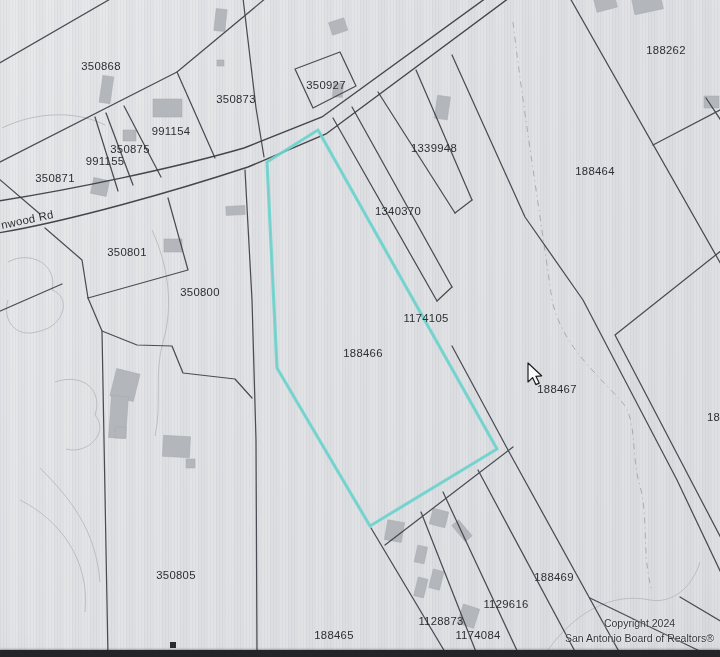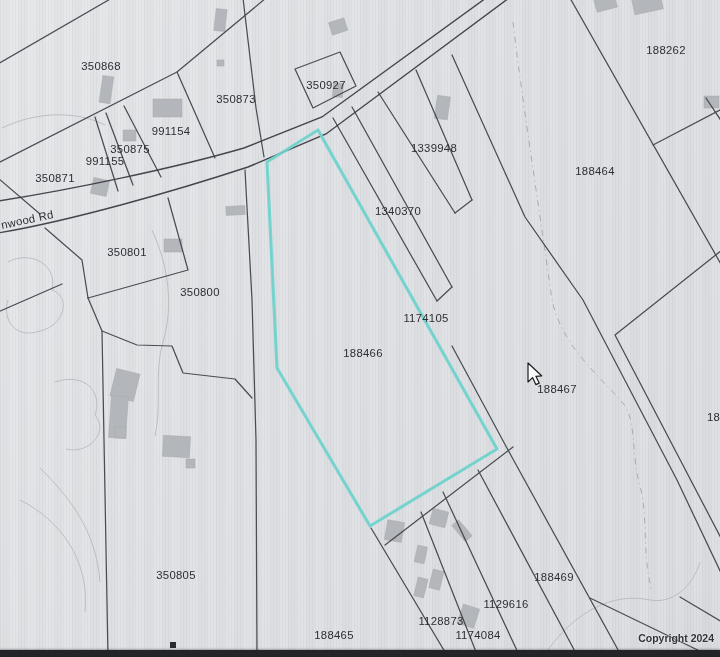--- a/index.html
+++ b/index.html
@@ -16,21 +16,21 @@
   svg{position:absolute;left:0;top:0;z-index:2;}
   .pline{stroke:#3d4046;stroke-width:1.25;fill:none;stroke-linecap:round;stroke-linejoin:round;opacity:.92;}
   .road{stroke:#3a3d43;stroke-width:1.4;fill:none;opacity:.95;}
   .deco{stroke:#b7babe;stroke-width:1;fill:none;opacity:.9;}
   .meander{stroke:#9fa2a7;stroke-width:1;fill:none;stroke-dasharray:6 4 1 4;opacity:.85;}
   .bldg{fill:#b3b6ba;stroke:#a6a9ad;stroke-width:.5;}
   .lbl{font-family:"Liberation Sans",sans-serif;font-size:11.3px;fill:#2c2e33;letter-spacing:.3px;}
   .hl{stroke:#70d5cf;stroke-width:3.2;fill:none;stroke-linejoin:round;opacity:.9;}
   .hl-under{stroke:#2f3237;stroke-width:.8;fill:none;opacity:.55;}
   #copyright{position:absolute;right:6px;bottom:10px;z-index:5;text-align:center;
-    font-size:10.5px;font-weight:bold;color:#303236;line-height:1.5;
+    font-size:10.5px;font-weight:normal;color:#303236;line-height:1.5;
     text-shadow:0 0 2px rgba(255,255,255,.75), 0 0 1px rgba(255,255,255,.6);}
   #bottombar{position:absolute;left:0;bottom:0;width:720px;height:7px;z-index:4;
     background:#232427;box-shadow:0 -1px 2px rgba(30,30,35,.35);}
 </style>
 </head>
 <body>
 
 <div id="stage">
   <svg width="720" height="657" viewBox="0 0 720 657">
 
@@ -149,16 +149,17 @@
       <text class="lbl" x="2" y="229" transform="rotate(-12 2 229)">nwood  Rd</text>
     </g>
 
     <g>
       <polygon points="528,363 528,382 532.6,377.6 535.8,384.6 539.2,383.1 535.9,376.3 541.6,375.8" fill="#fbfbfc" stroke="#1c1d20" stroke-width="1.2" stroke-linejoin="round"></polygon>
     </g>
   </svg>
 
   <div id="copyright">
     <div>Copyright 2024</div>
+    <div>San Antonio Board of Realtors®</div>
   </div>
 
   <div id="bottombar"></div>
 </div>
 
 </body></html>

